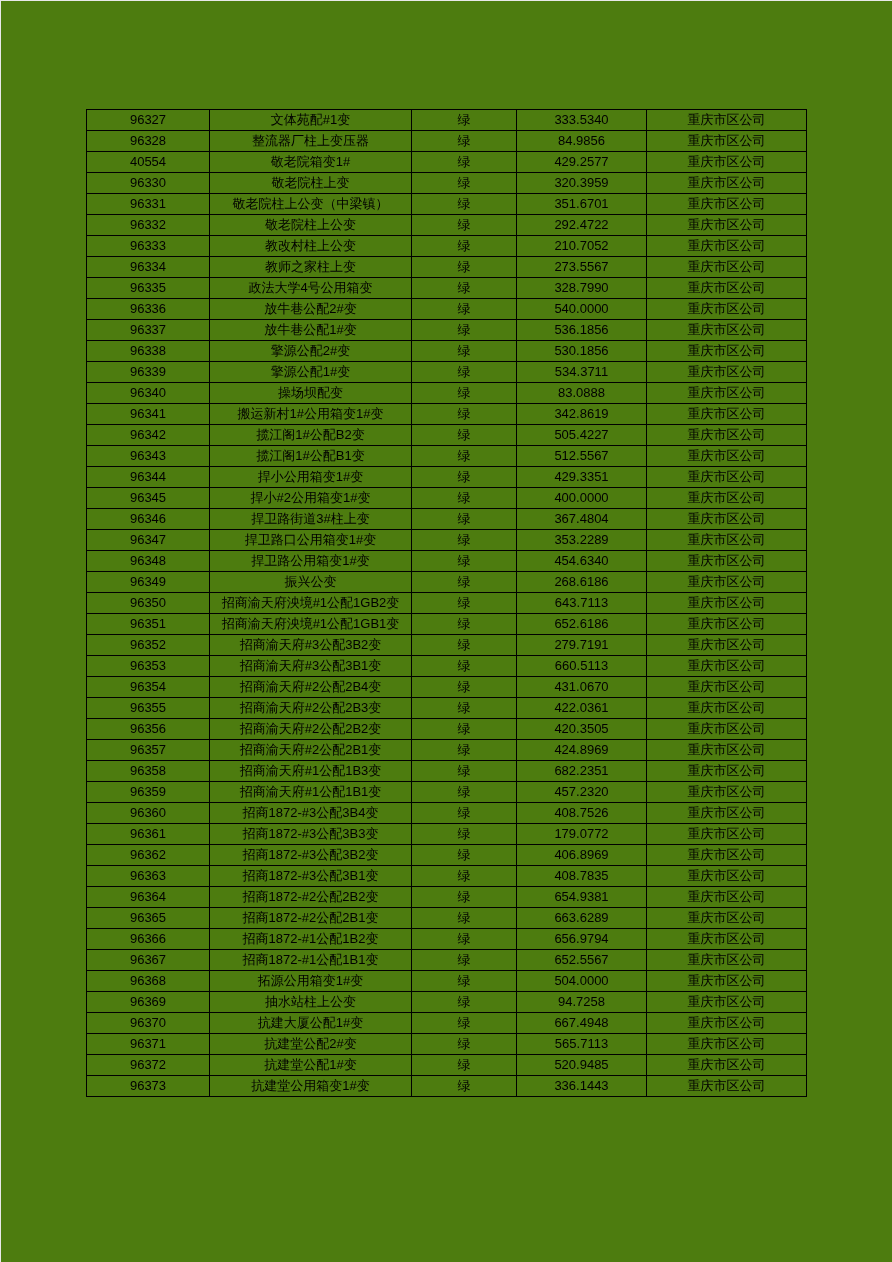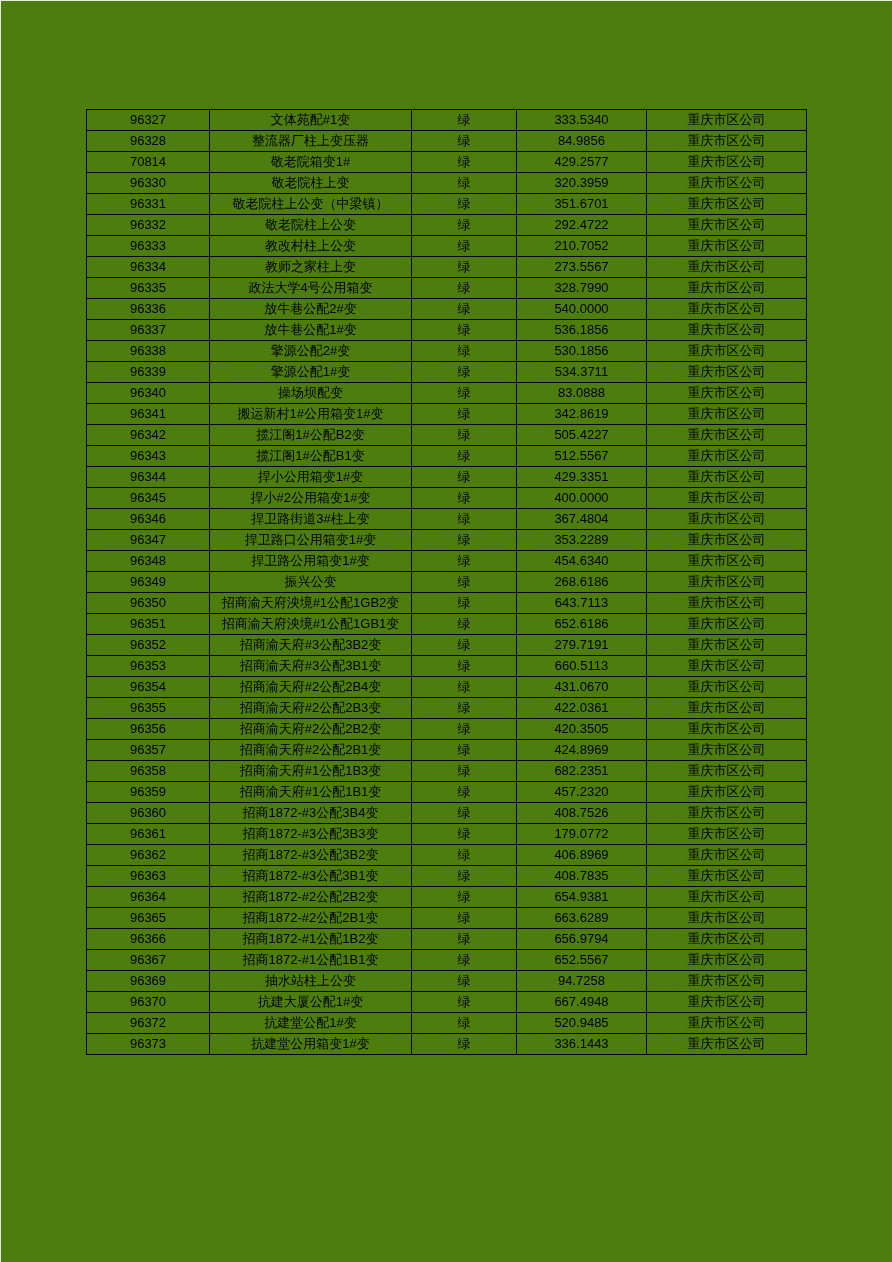--- a/index.html
+++ b/index.html
@@ -71,21 +71,21 @@
           <td class="col-company">重庆市区公司</td>
         </tr>
         <tr>
           <td class="col-id">96328</td>
           <td class="col-name">整流器厂柱上变压器</td>
           <td class="col-status">绿</td>
           <td class="col-value">84.9856</td>
           <td class="col-company">重庆市区公司</td>
         </tr>
         <tr>
-          <td class="col-id">70814</td>
+          <td class="col-id">40554</td>
           <td class="col-name">敬老院箱变1#</td>
           <td class="col-status">绿</td>
           <td class="col-value">429.2577</td>
           <td class="col-company">重庆市区公司</td>
         </tr>
         <tr>
           <td class="col-id">96330</td>
           <td class="col-name">敬老院柱上变</td>
           <td class="col-status">绿</td>
           <td class="col-value">320.3959</td>
@@ -344,31 +344,45 @@
           <td class="col-company">重庆市区公司</td>
         </tr>
         <tr>
           <td class="col-id">96367</td>
           <td class="col-name">招商1872-#1公配1B1变</td>
           <td class="col-status">绿</td>
           <td class="col-value">652.5567</td>
           <td class="col-company">重庆市区公司</td>
         </tr>
         <tr>
+          <td class="col-id">96368</td>
+          <td class="col-name">拓源公用箱变1#变</td>
+          <td class="col-status">绿</td>
+          <td class="col-value">504.0000</td>
+          <td class="col-company">重庆市区公司</td>
+        </tr>
+        <tr>
           <td class="col-id">96369</td>
           <td class="col-name">抽水站柱上公变</td>
           <td class="col-status">绿</td>
           <td class="col-value">94.7258</td>
           <td class="col-company">重庆市区公司</td>
         </tr>
         <tr>
           <td class="col-id">96370</td>
           <td class="col-name">抗建大厦公配1#变</td>
           <td class="col-status">绿</td>
           <td class="col-value">667.4948</td>
+          <td class="col-company">重庆市区公司</td>
+        </tr>
+        <tr>
+          <td class="col-id">96371</td>
+          <td class="col-name">抗建堂公配2#变</td>
+          <td class="col-status">绿</td>
+          <td class="col-value">565.7113</td>
           <td class="col-company">重庆市区公司</td>
         </tr>
         <tr>
           <td class="col-id">96372</td>
           <td class="col-name">抗建堂公配1#变</td>
           <td class="col-status">绿</td>
           <td class="col-value">520.9485</td>
           <td class="col-company">重庆市区公司</td>
         </tr>
         <tr>

